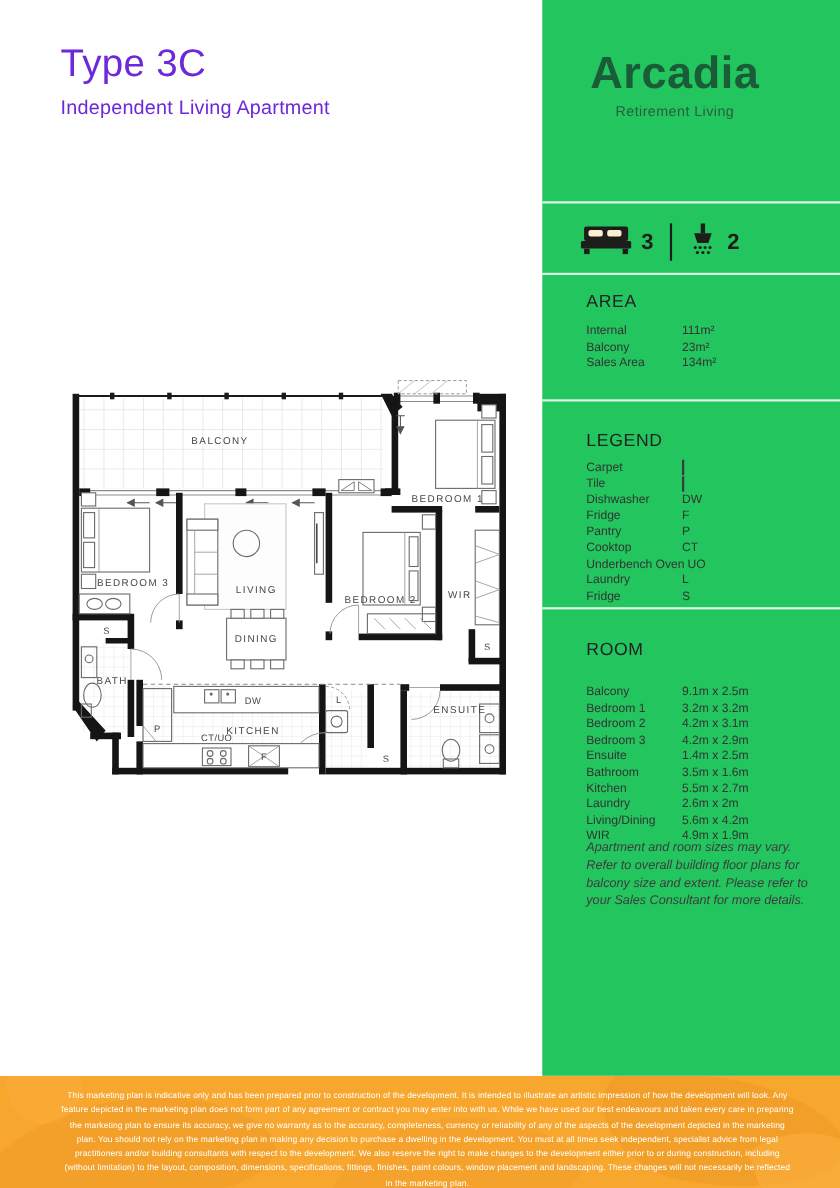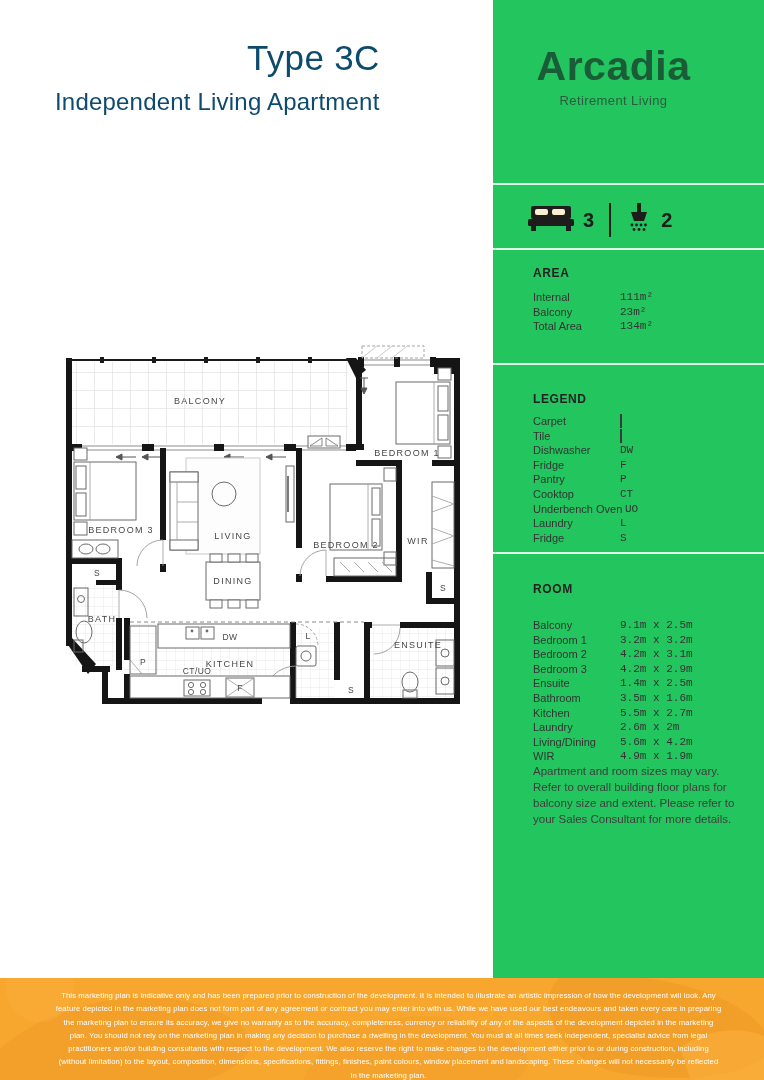--- a/index.html
+++ b/index.html
@@ -1,44 +1,44 @@
 <!DOCTYPE html>
 <html><head>
 <meta charset="utf-8">
 <style>
   html,body{margin:0;padding:0;}
   body{width:764px;height:1080px;position:relative;background:#ffffff;
        font-family:"Liberation Sans", sans-serif;overflow:hidden;}
 
   
-  .title-block{position:absolute;left:55px;top:38px;color:#0c4a6e;text-align:right;}
+  .title-block{position:absolute;left:55px;top:38px;color:#6d28d9;}
   .title-block h1{margin:0;font-size:35px;font-weight:500;letter-spacing:.3px;}
-  .title-block h2{margin:10px 0 0 0;font-size:24px;font-weight:400;letter-spacing:.2px;}
+  .title-block h2{margin:10px 0 0 0;font-size:18px;font-weight:400;letter-spacing:.2px;}
 
   
   .sidebar{position:absolute;left:493px;top:0;width:309px;height:978px;background:#22c55e;}
   .sb-divider{position:absolute;left:0;width:271px;height:2px;background:rgba(255,255,255,.85);}
   .logo-block{position:absolute;top:46px;left:0;width:241px;text-align:center;padding-right:14px;}
   .logo-word{font-size:41px;font-weight:700;color:#1A5B38;letter-spacing:.5px;line-height:1;}
   .logo-tag{font-size:13px;color:#2B5C3E;margin-top:6px;letter-spacing:.4px;}
 
   .stats-row{position:absolute;top:192px;left:35px;display:flex;align-items:center;height:56px;color:#1d1d1b;}
   .stat-num{font-size:20px;font-weight:700;margin-left:9px;}
   .stat-divider{width:2px;height:34px;background:#1d1d1b;margin:0 15px;}
 
   .sb-section{position:absolute;left:40px;width:215px;color:#2e2e2e;}
-  .sb-heading{font-size:12px;font-weight:700;letter-spacing:.6px;color:#222;}
+  .sb-heading{font-size:16px;font-weight:400;letter-spacing:.6px;color:#222;}
   .sb-row{display:flex;font-size:11px;line-height:14.6px;color:#333;}
   .sb-row .lab{width:87px;flex:none;}
-  .sb-row .val{flex:1;font-family:Liberation Mono, monospace;}
+  .sb-row .val{flex:1;}
   .sym{width:12px;height:12px;border:1.5px solid #3a3a3a;box-sizing:border-box;margin-top:1px;}
   .sym.tile{background:
       linear-gradient(#3a3a3a,#3a3a3a) center/1.5px 100% no-repeat,
       linear-gradient(#3a3a3a,#3a3a3a) center/100% 1.5px no-repeat;}
-  .note{position:absolute;left:40px;top:763px;width:205px;font-size:11.5px;
+  .note{position:absolute;left:40px;top:763px;width:205px;font-size:11.5px;font-style:italic;
         line-height:16px;color:#3d3d3d;}
 
   
   .footer{position:absolute;left:0;top:978px;width:764px;height:102px;overflow:hidden;text-align:center;}
   .footer-text{position:absolute;left:55px;top:11px;width:667px;color:#ffffff;
                font-size:7.7px;line-height:13.3px;letter-spacing:.1px;}
 
   
   .plan-wrap{position:absolute;left:58px;top:336px;}
   .plan-label{font-family:"Liberation Sans",sans-serif;font-size:9px;letter-spacing:1.3px;fill:#474747;}
@@ -355,21 +355,21 @@
     <div class="sb-heading" style="margin-bottom:10px">AREA</div>
     <div class="sb-row">
         <span class="lab">Internal</span>
         <span class="val">111m²</span>
       </div>
     <div class="sb-row">
         <span class="lab">Balcony</span>
         <span class="val">23m²</span>
       </div>
     <div class="sb-row">
-        <span class="lab">Total Area</span>
+        <span class="lab">Sales Area</span>
         <span class="val">134m²</span>
       </div>
   </div>
 
   <div class="sb-divider" style="top:363px"></div>
 
   <div class="sb-section" style="top:392px">
     <div class="sb-heading" style="margin-bottom:8px">LEGEND</div>
     <div class="sb-row">
         <span class="lab">Carpet</span>

